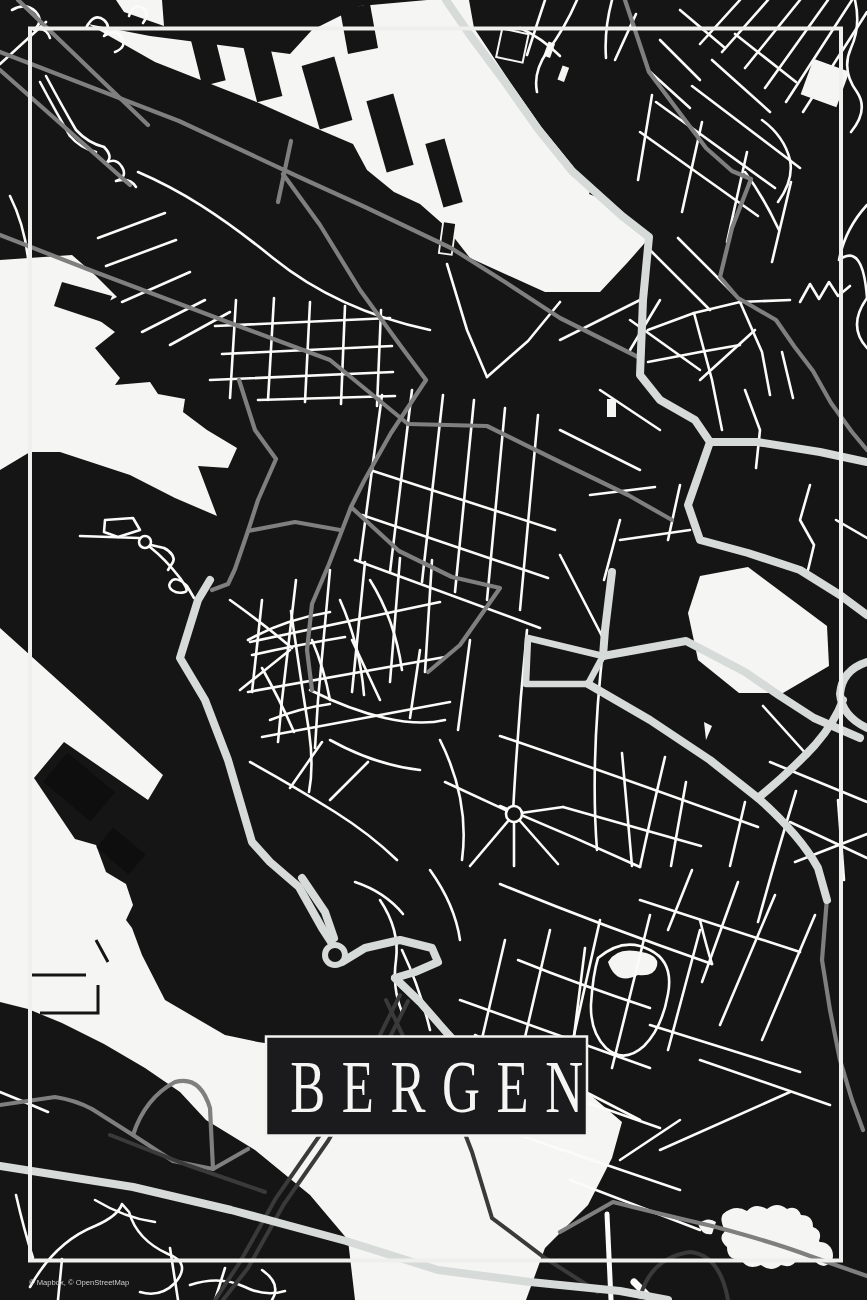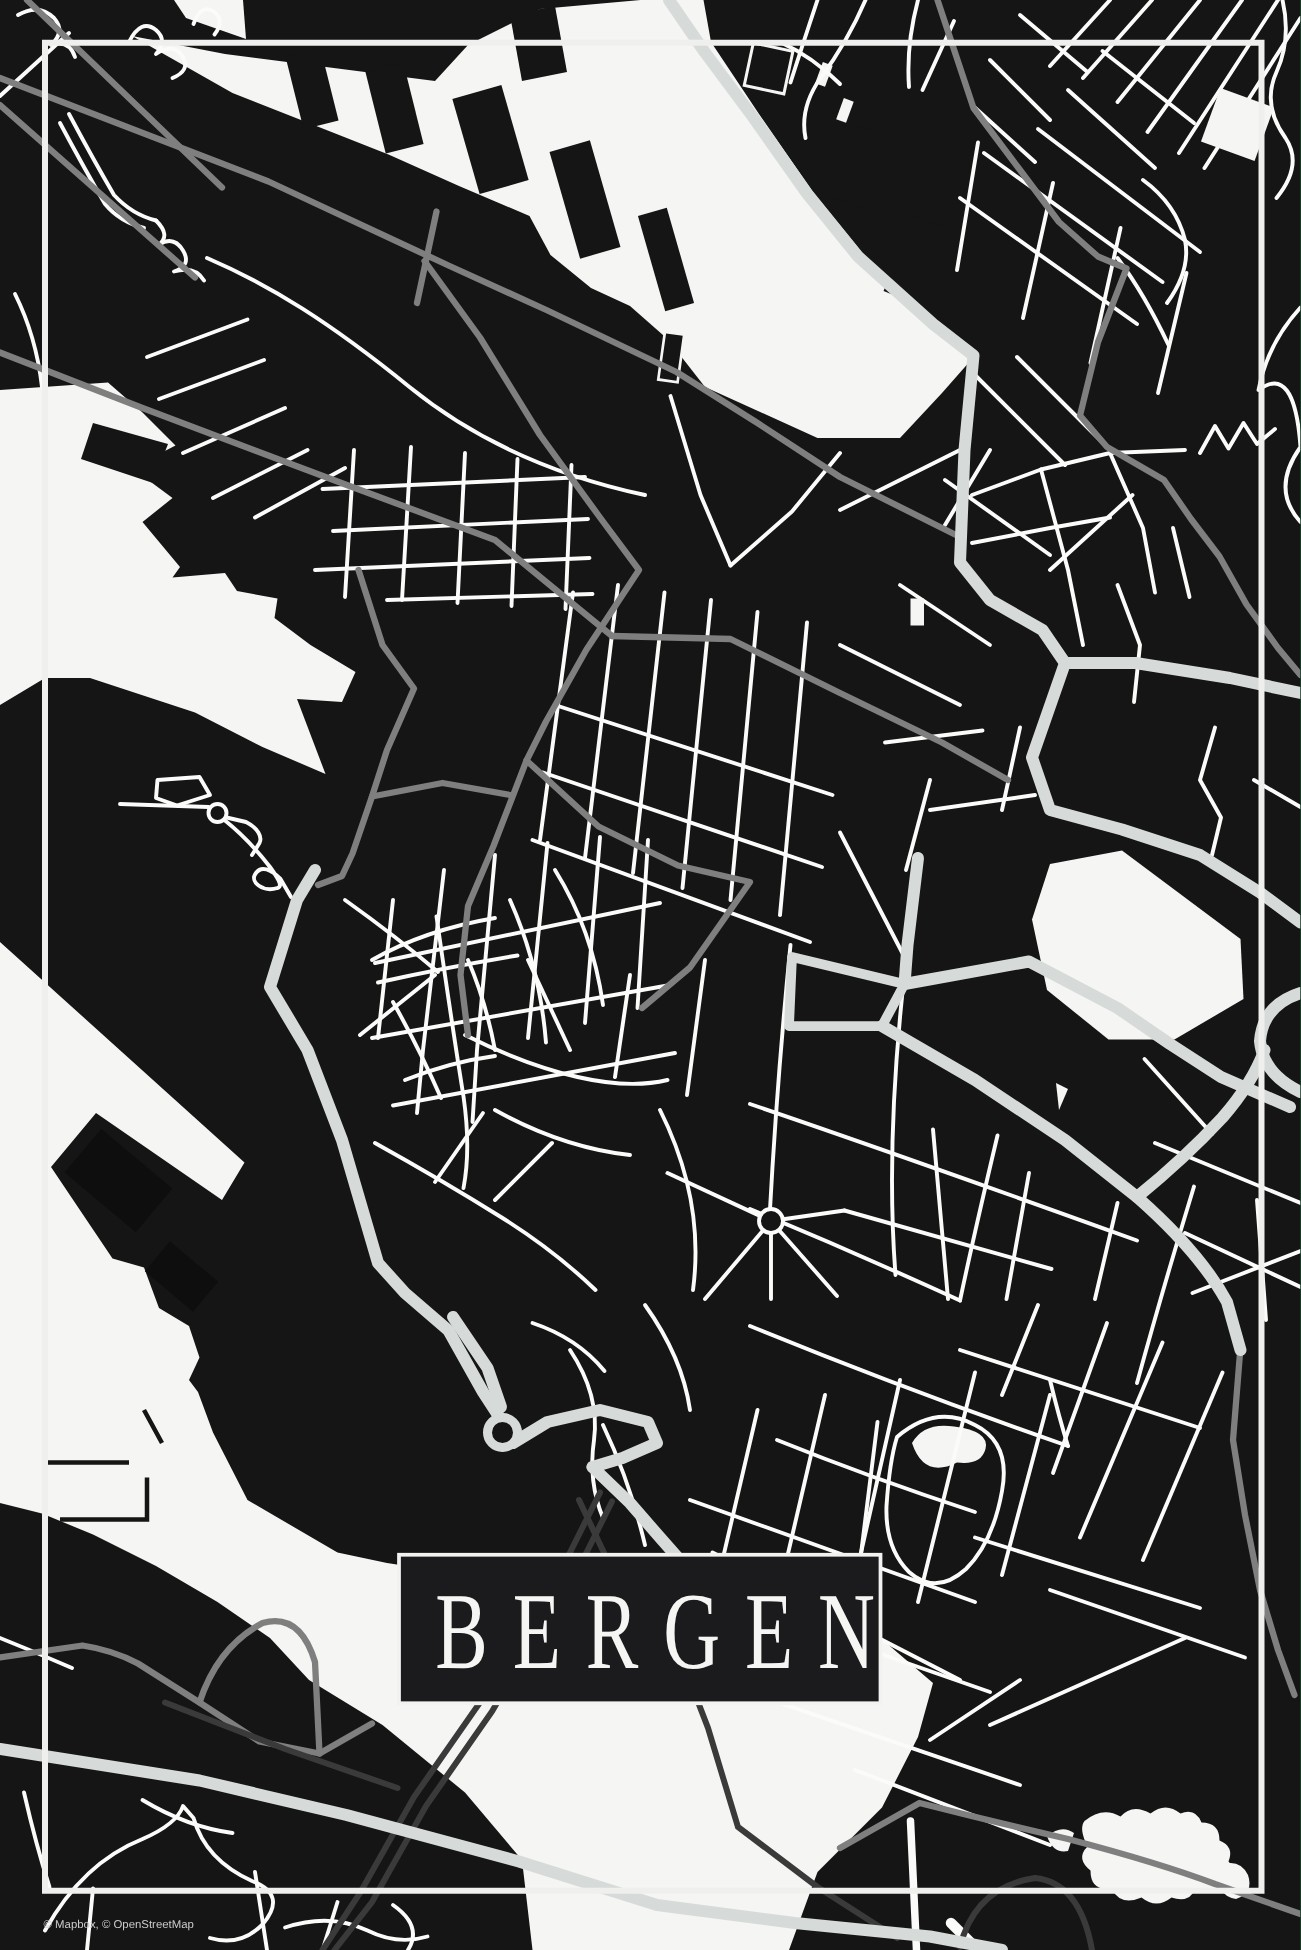--- a/index.html
+++ b/index.html
@@ -1,16 +1,16 @@
 <!DOCTYPE html>
 <html><head>
 <meta charset="utf-8">
 <style>
   html,body{margin:0;padding:0;background:#151515;}
-  .page{position:relative;width:867px;height:1300px;overflow:hidden;background:#22c55e;}
+  .page{position:relative;width:867px;height:1300px;overflow:hidden;background:#8b5cf6;}
   svg{position:absolute;top:0;left:0;}
 </style>
 </head>
 <body>
 
 <div class="page">
 <svg width="867" height="1300" viewBox="0 0 867 1300" fill="none" xmlns="http://www.w3.org/2000/svg">
 
 <rect x="0" y="0" width="867" height="1300" fill="#151515"></rect>
 

